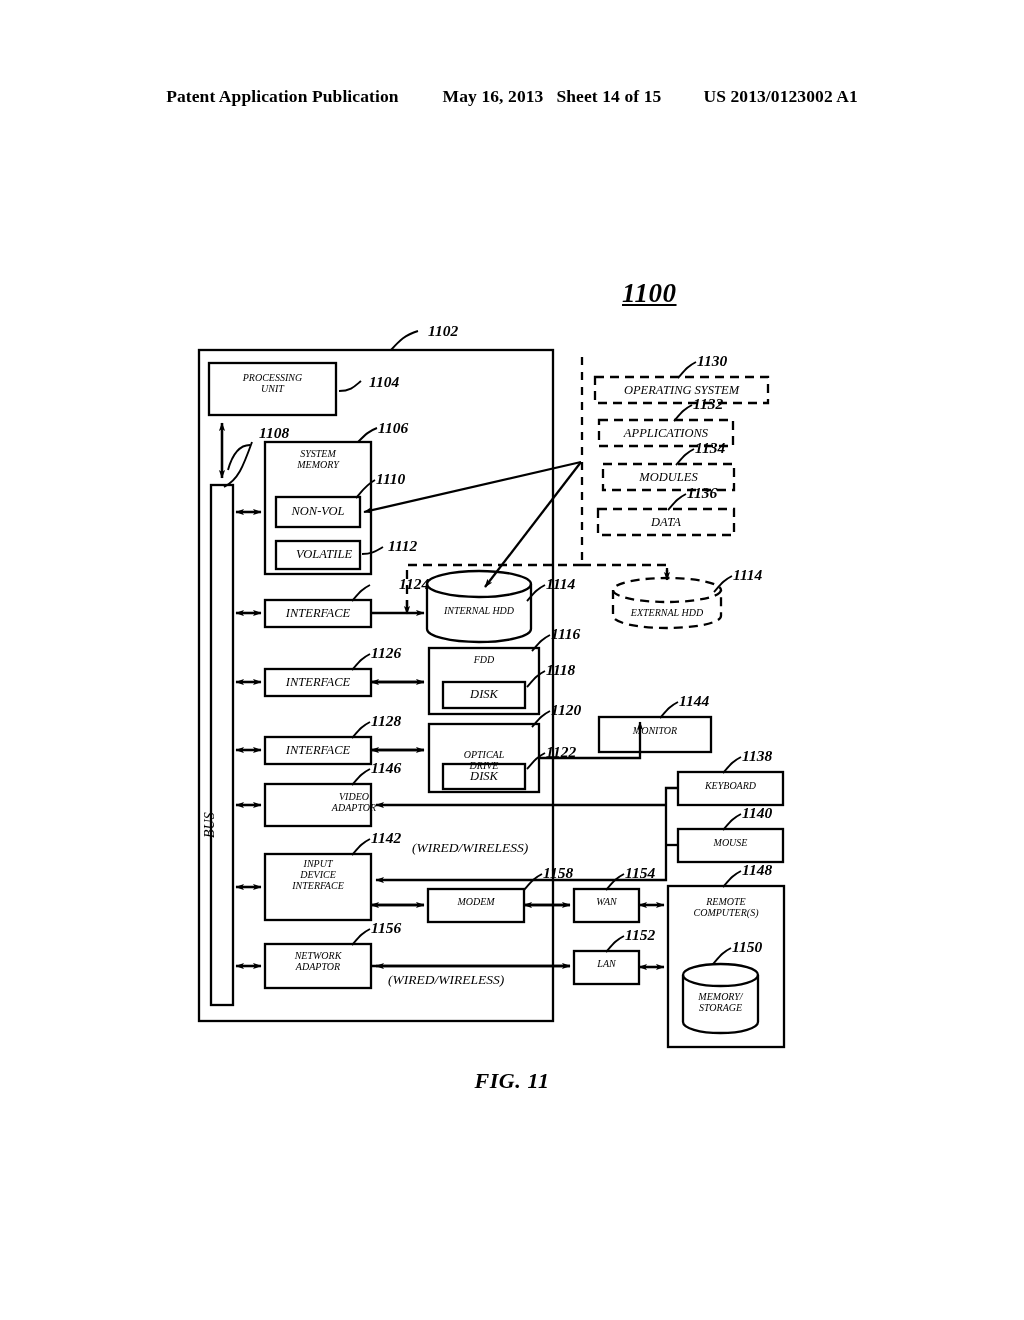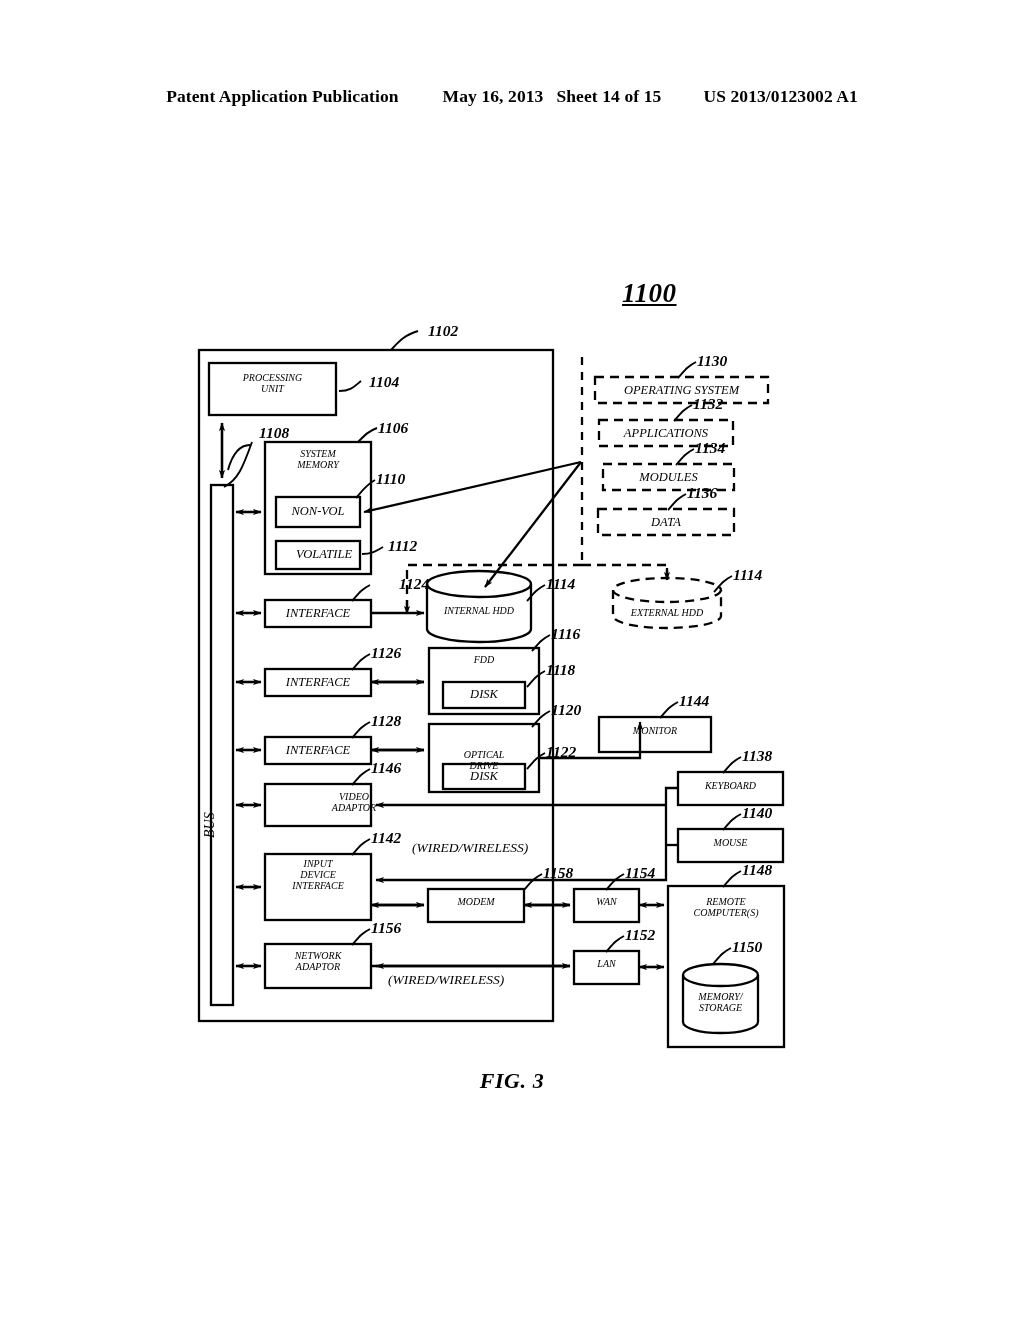--- a/index.html
+++ b/index.html
@@ -348,14 +348,14 @@
   <div class="num" style="left:687px;top:484px;">1136</div>
   <div class="num" style="left:679px;top:692px;">1144</div>
   <div class="num" style="left:742px;top:747px;">1138</div>
   <div class="num" style="left:742px;top:804px;">1140</div>
   <div class="num" style="left:543px;top:864px;">1158</div>
   <div class="num" style="left:625px;top:864px;">1154</div>
   <div class="num" style="left:625px;top:926px;">1152</div>
   <div class="num" style="left:742px;top:861px;">1148</div>
   <div class="num" style="left:732px;top:938px;">1150</div>
 
-  <div id="fig-caption">FIG. 3</div>
+  <div id="fig-caption">FIG. 11</div>
 </div>
 
 </body></html>

